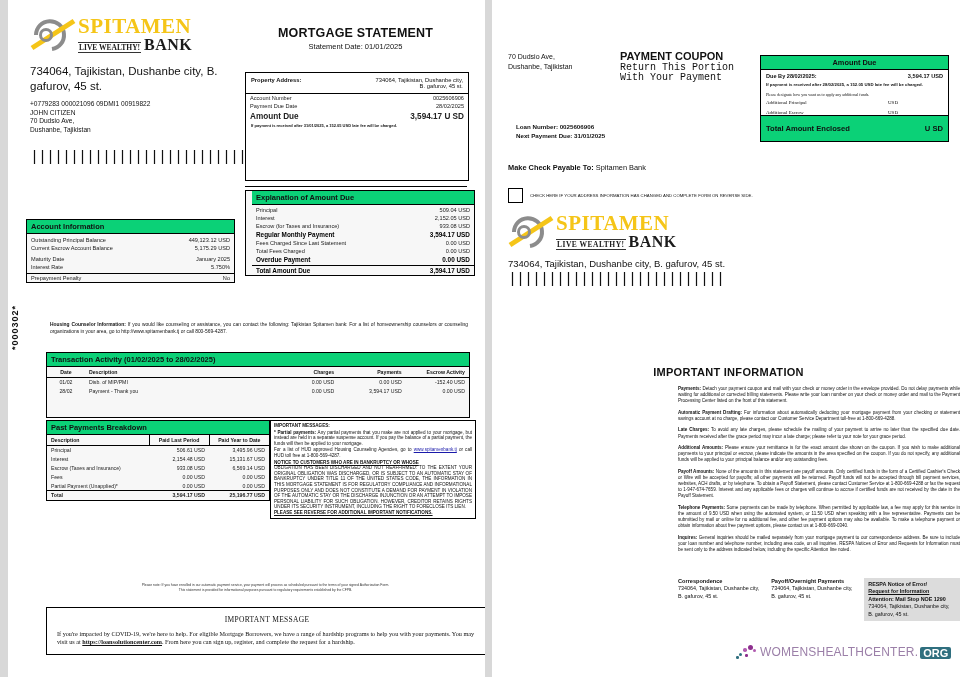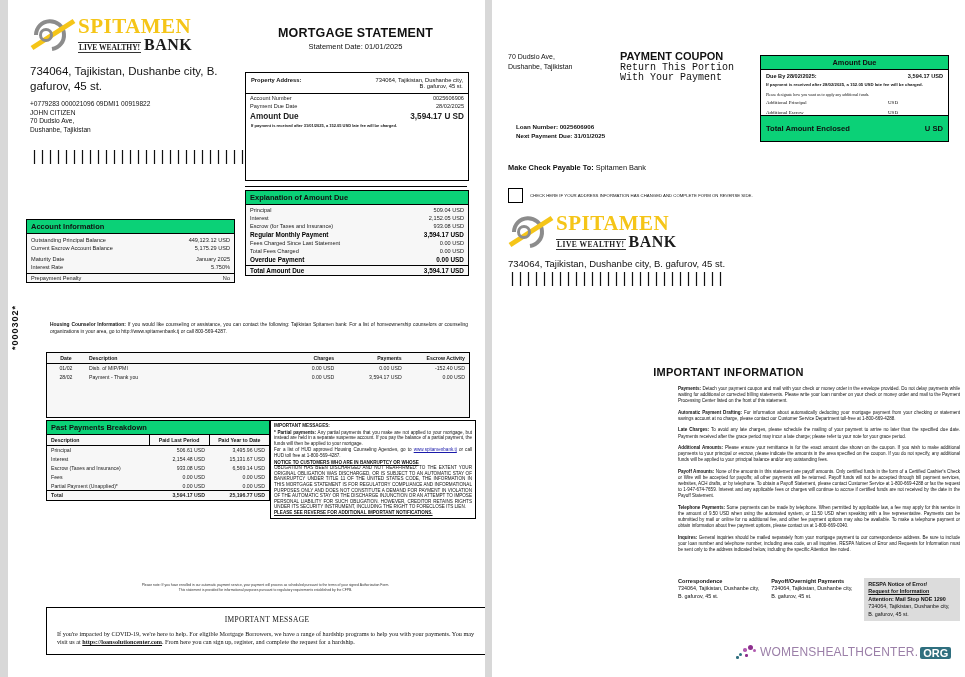--- a/index.html
+++ b/index.html
@@ -32,21 +32,21 @@
 
   #addr-big{position:absolute;left:22px;top:64px;width:215px;font-size:11.5px;line-height:15px;}
   #addr-small{position:absolute;left:22px;top:100px;font-size:6.6px;line-height:8.6px;}
   .barcode{font-family:"Liberation Mono",monospace;font-size:15px;letter-spacing:-1px;line-height:1;}
 
   #prop-box{position:absolute;left:237px;top:72px;width:222px;}
   #prop-head{display:flex;justify-content:space-between;padding:4px 5px;font-size:5.8px;}
   #contact-row{display:flex;justify-content:space-between;padding:2px 5px;font-weight:bold;font-size:7px;border-top:1px solid #000;border-bottom:1px solid #000;}
 
   #acct-box{position:absolute;left:18px;top:194px;width:207px;margin-top:25px;}
-  #expl-box{position:absolute;left:237px;top:190px;width:222px;}
+  #expl-box{position:absolute;left:237px;top:190px;width:222px;padding-left:6px;}
 
   #sidebar-vert{position:absolute;left:2px;top:305px;font-size:9px;letter-spacing:1px;
     writing-mode:vertical-rl;transform:rotate(180deg);font-family:"Liberation Sans",sans-serif;font-weight:bold;}
 
   #counselor{position:absolute;left:42px;top:322px;width:418px;font-size:4.9px;line-height:6.6px;text-align:justify;}
 
   #trans-box{position:absolute;left:38px;top:352px;width:422px;}
   table.tbl{width:100%;border-collapse:collapse;font-size:5.2px;}
   table.tbl th{font-weight:bold;padding:2px 4px;border-bottom:1px solid #000;font-size:5.2px;}
   table.tbl td{padding:1.4px 4px;font-size:5.2px;color:#222;}
@@ -232,20 +232,21 @@
         <span>3,594.17 USD</span>
     </div>
   </div>
 
   <div id="counselor">
     <b>Housing Counselor Information:</b>
     <span>If you would like counseling or assistance, you  can contact the following: Tajikistan Spitamen bank:  For a list of homeownership counselors or counseling organizations in your area, go  to http://www.spitamenbank.tj or call 800-569-4287.</span>
   </div>
 
   <div id="trans-box" class="box" style="height:64px;">
+    <div class="hdr-green">Transaction Activity (01/02/2025 to 28/02/2025)</div>
     <table class="tbl">
       <tbody>
           <tr>
         <th style="width:9%;text-align:center;">Date</th>
         <th style="width:45%;text-align:left;">Description</th>
         <th style="width:15%;text-align:right;">Charges</th>
         <th style="width:16%;text-align:right;">Payments</th>
         <th style="width:15%;text-align:right;">Escrow Activity</th>
       </tr>
       <tr>

